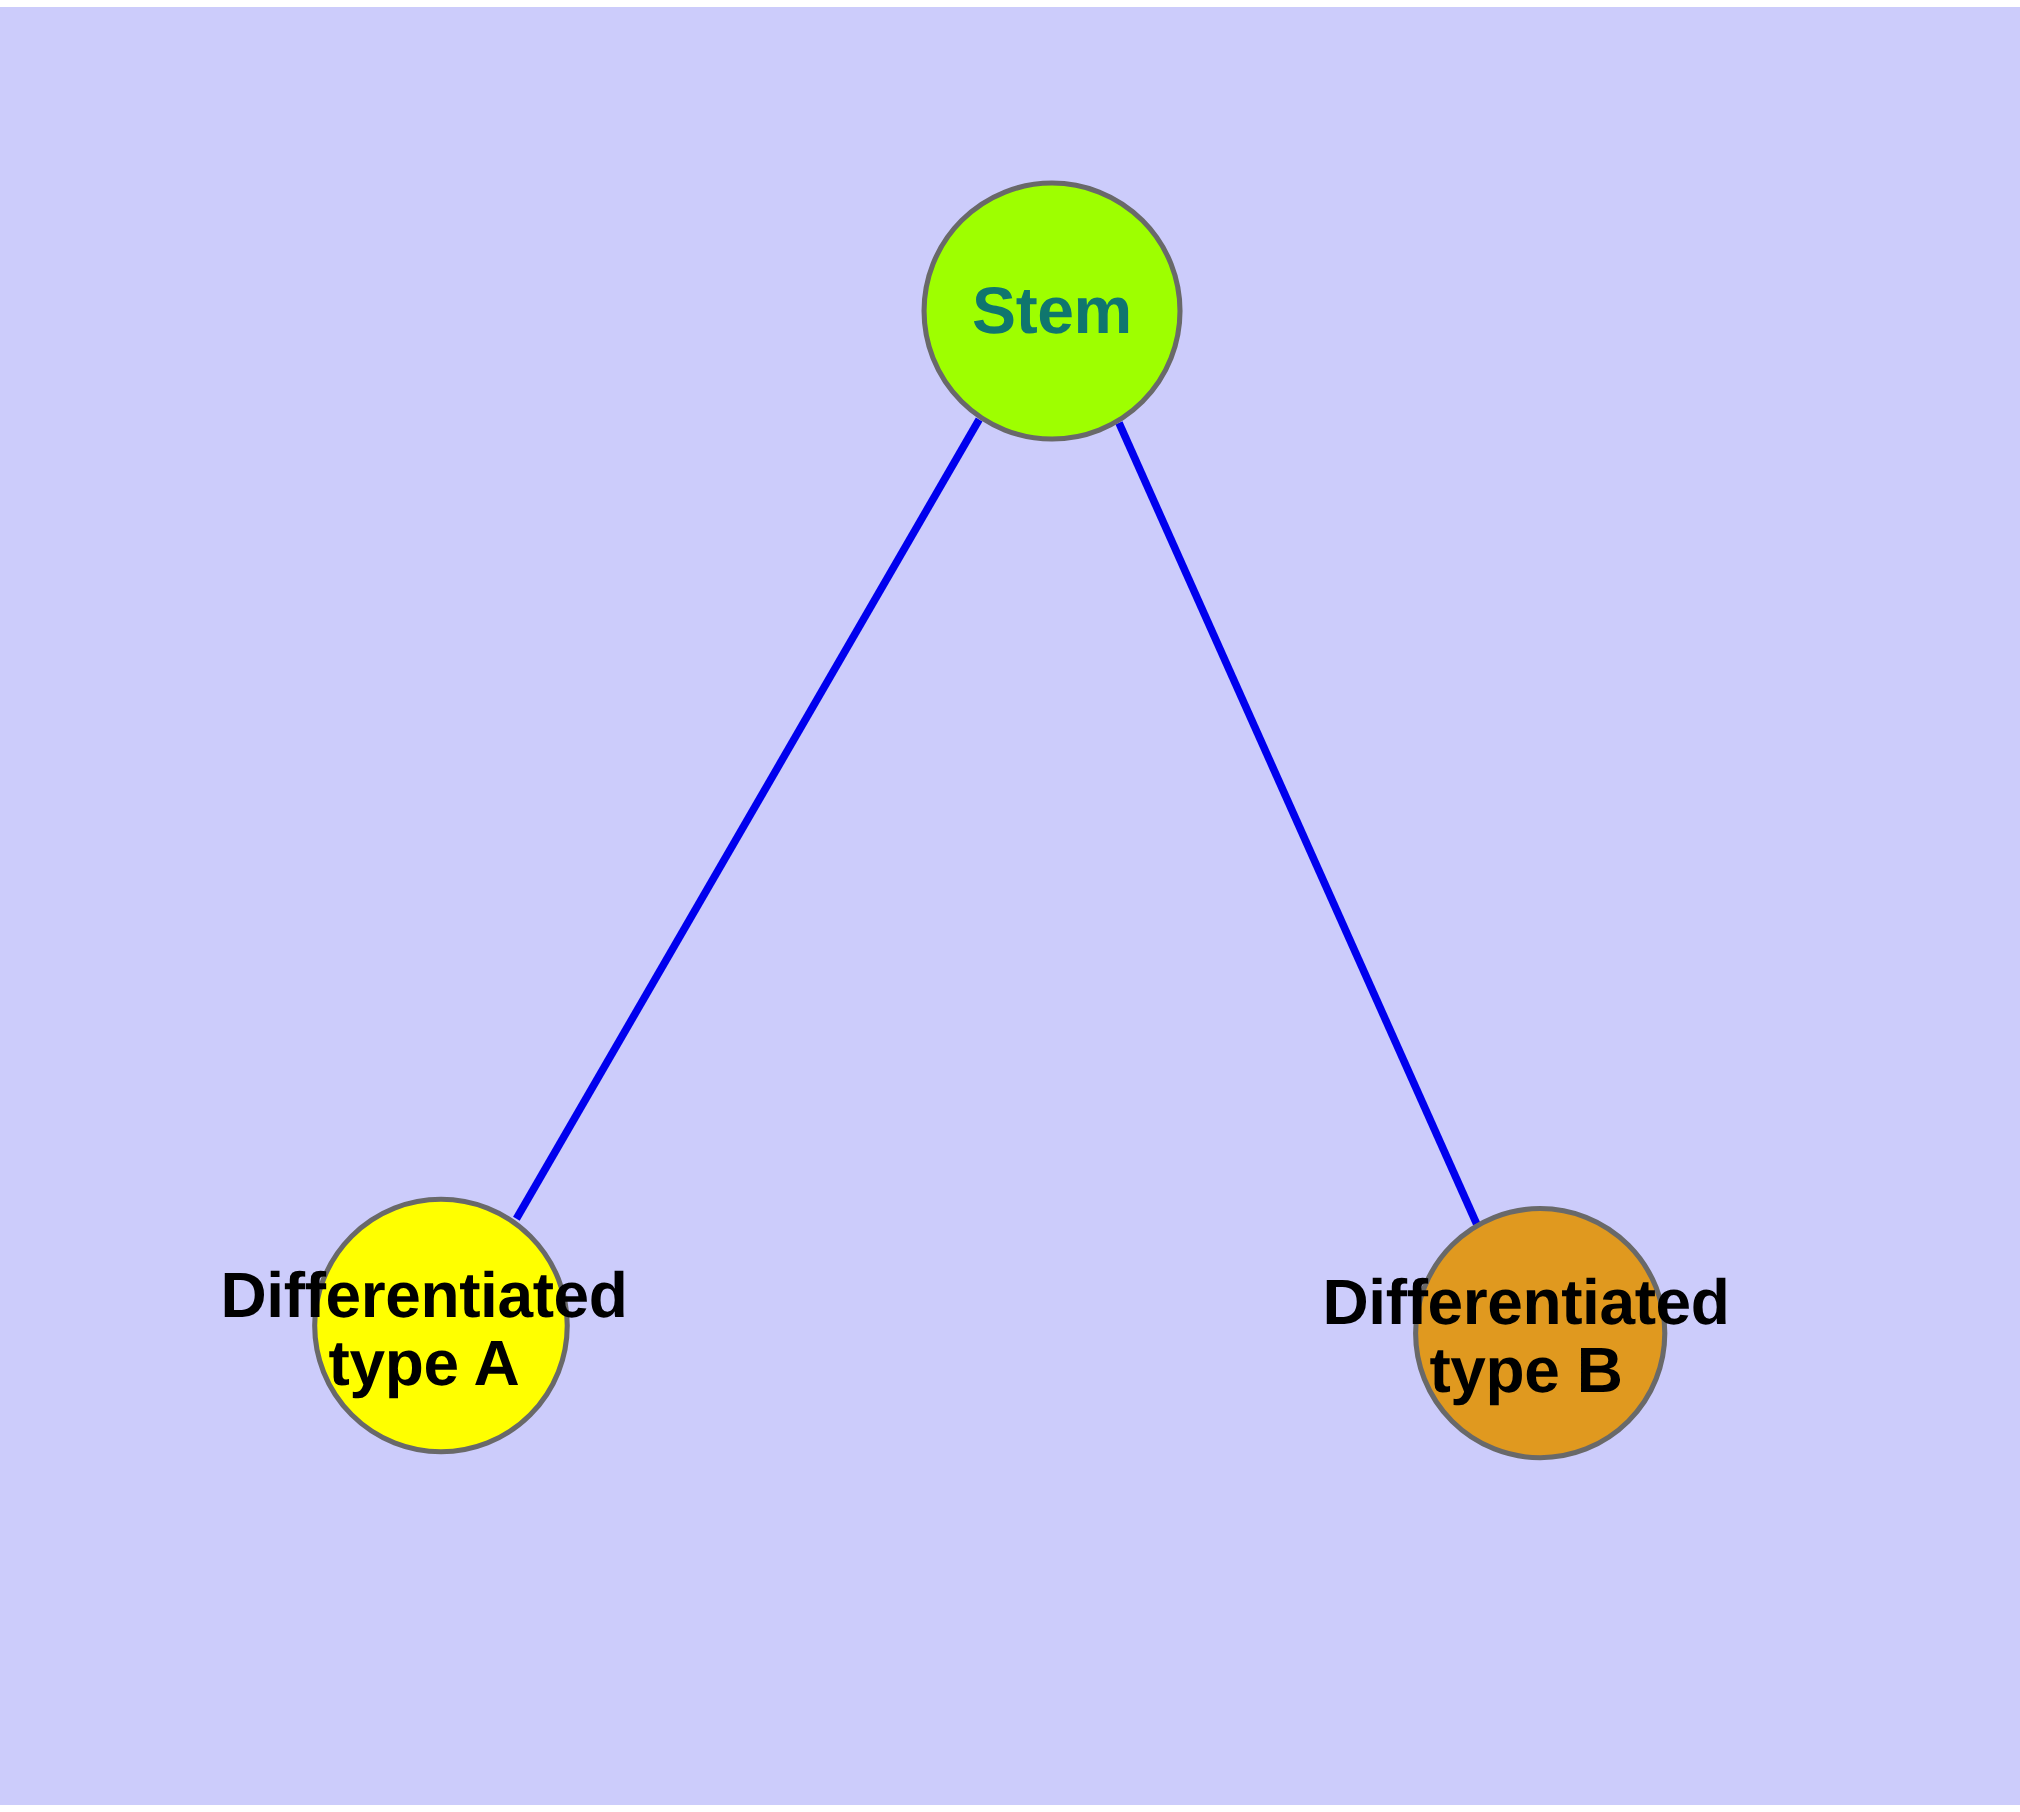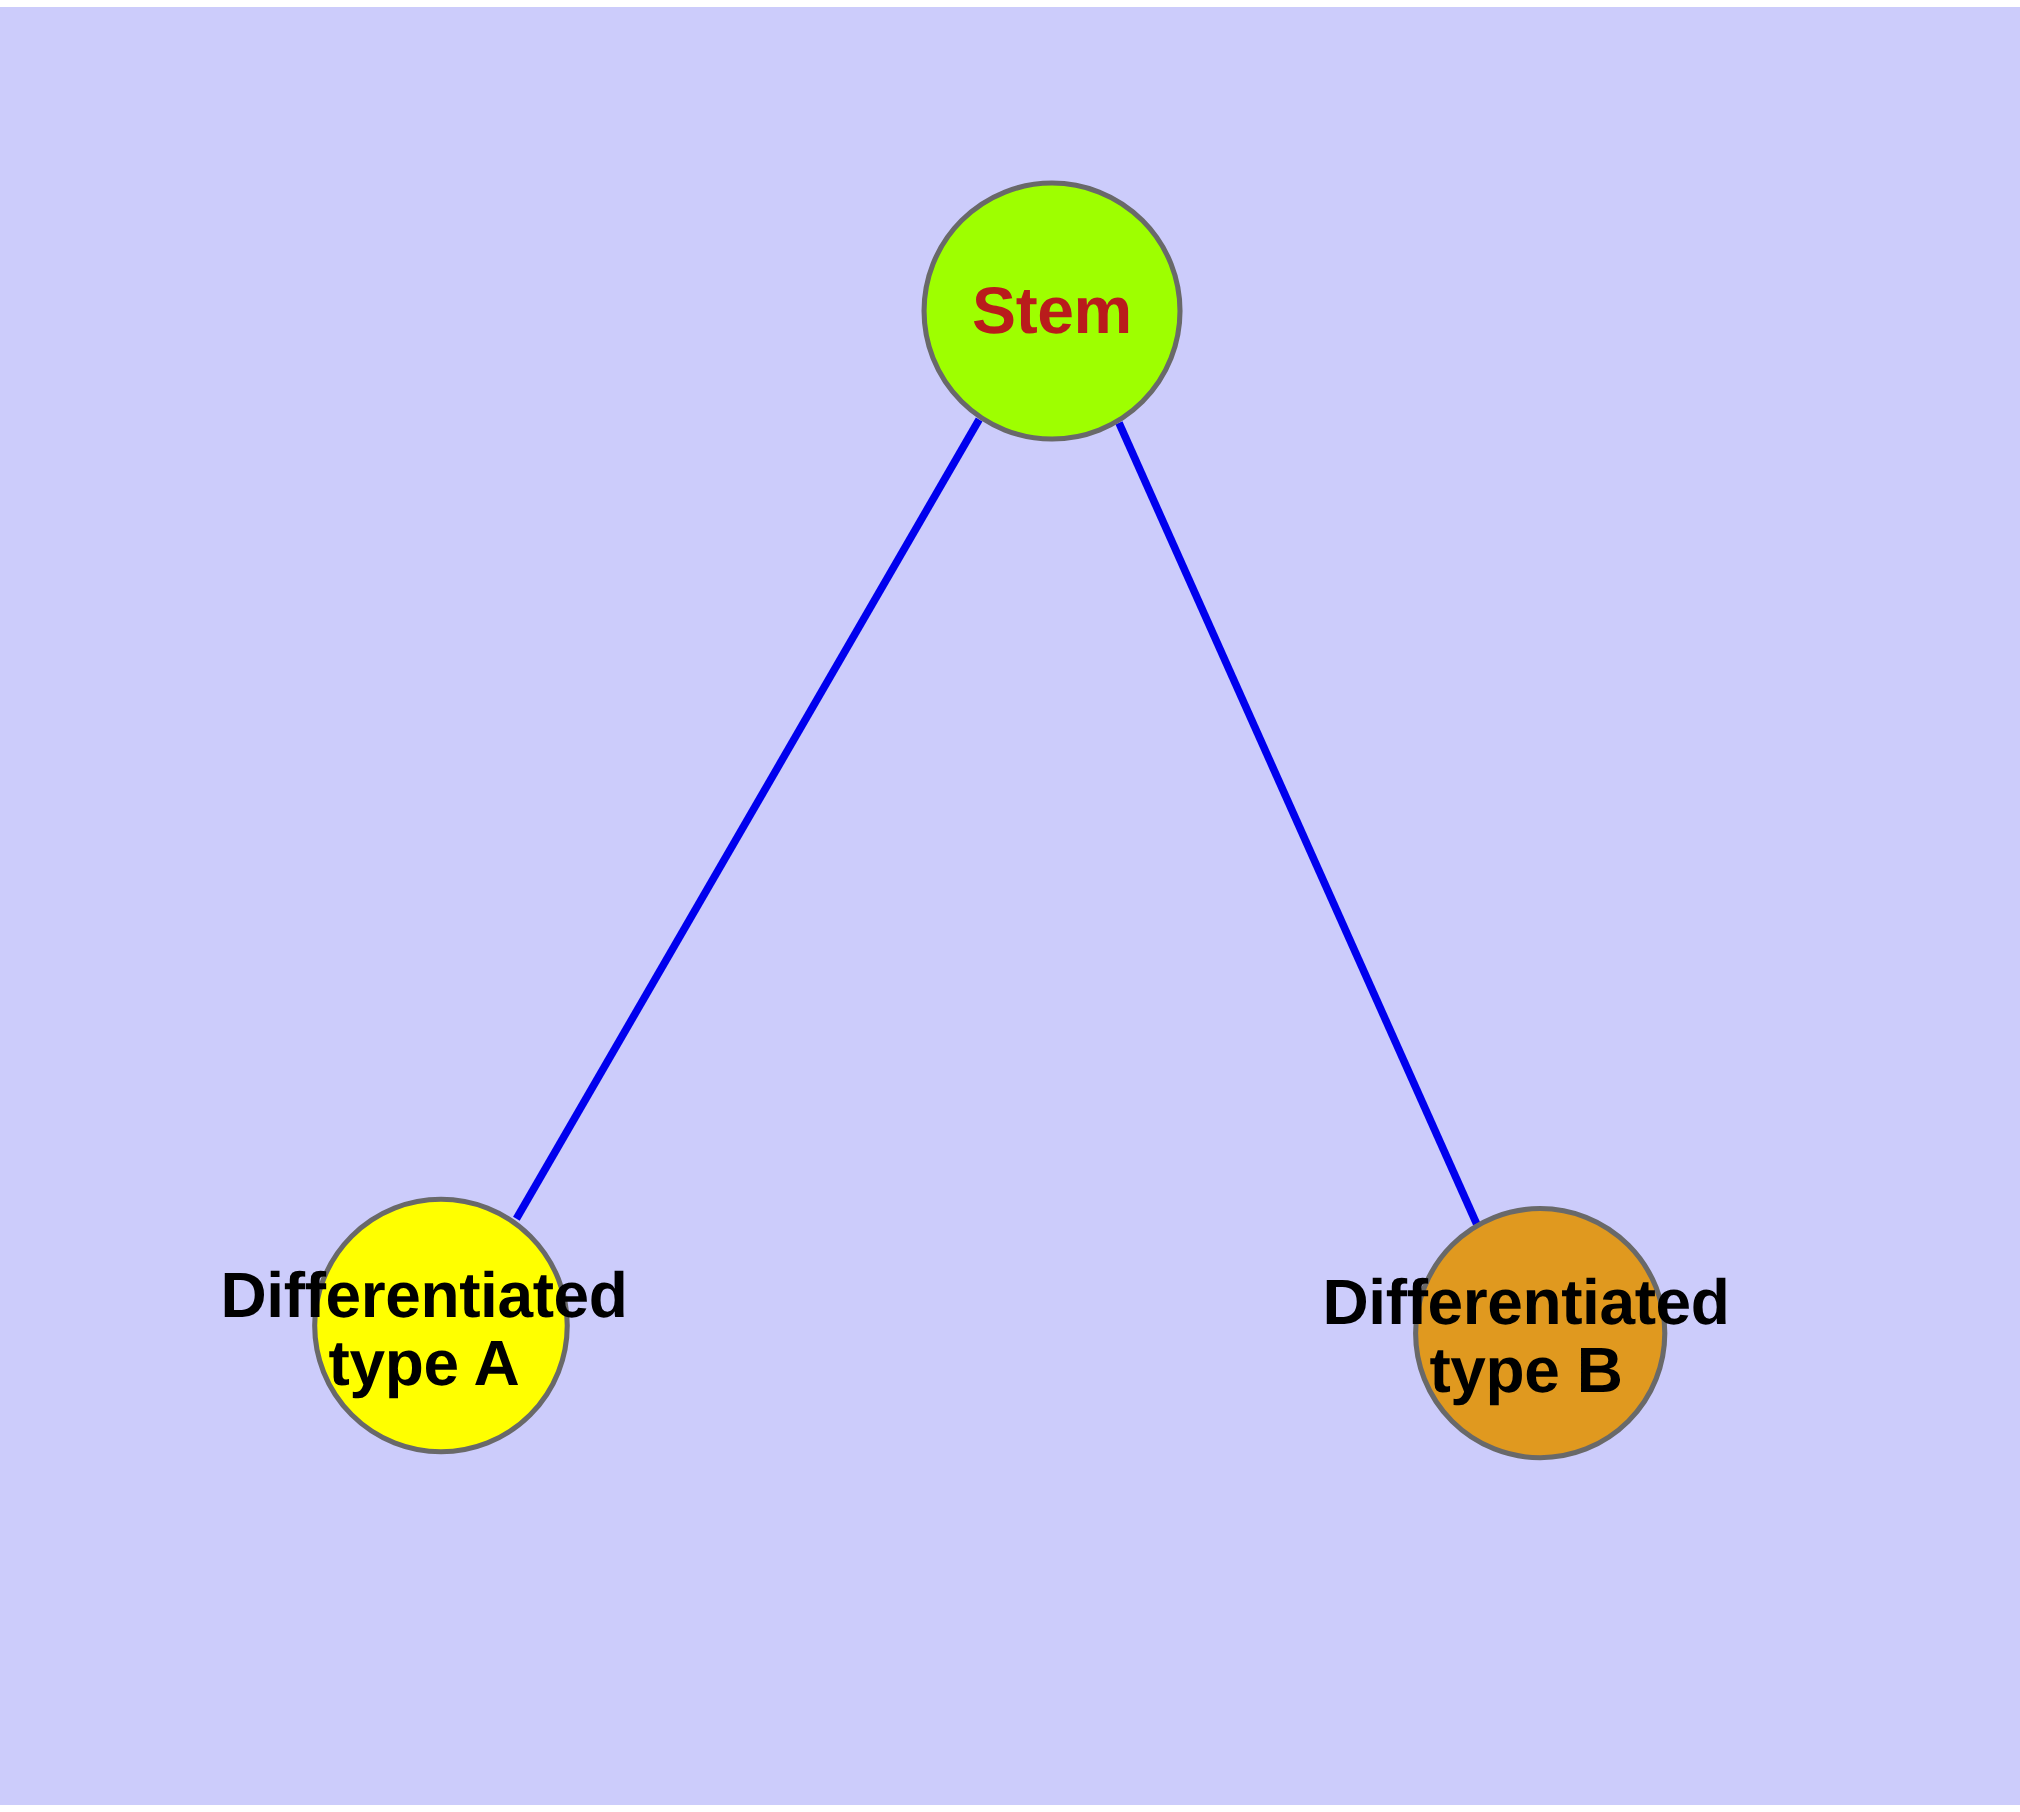--- a/index.html
+++ b/index.html
@@ -75,21 +75,21 @@
       <line x1="1320" y1="499" x2="1742" y2="1444" stroke="#0000ee" stroke-width="9" stroke-linecap="butt"></line>
     </g>
 
     <g>
       <circle cx="1241" cy="367" r="151" fill="#9eff00" stroke="#696969" stroke-width="6"></circle>
       <circle cx="520" cy="1564" r="149" fill="#ffff00" stroke="#696969" stroke-width="6"></circle>
       <circle cx="1817" cy="1573" r="147" fill="#e0991f" stroke="#696969" stroke-width="6"></circle>
     </g>
   </svg>
 
-  <div class="node-label" id="label-stem" style="font-size: 66px; color: #b91c1c;">Stem</div>
+  <div class="node-label" id="label-stem" style="font-size: 66px; color: #0f766e;">Stem</div>
 
   <div class="node-label" id="label-type-a" style="font-size: 64px; color: rgb(0, 0, 0);">Differentiated
 type A</div>
 
   <div class="node-label" id="label-type-b" style="font-size: 64px; color: rgb(0, 0, 0);">Differentiated
 type B</div>
 
 </div>
 
 

